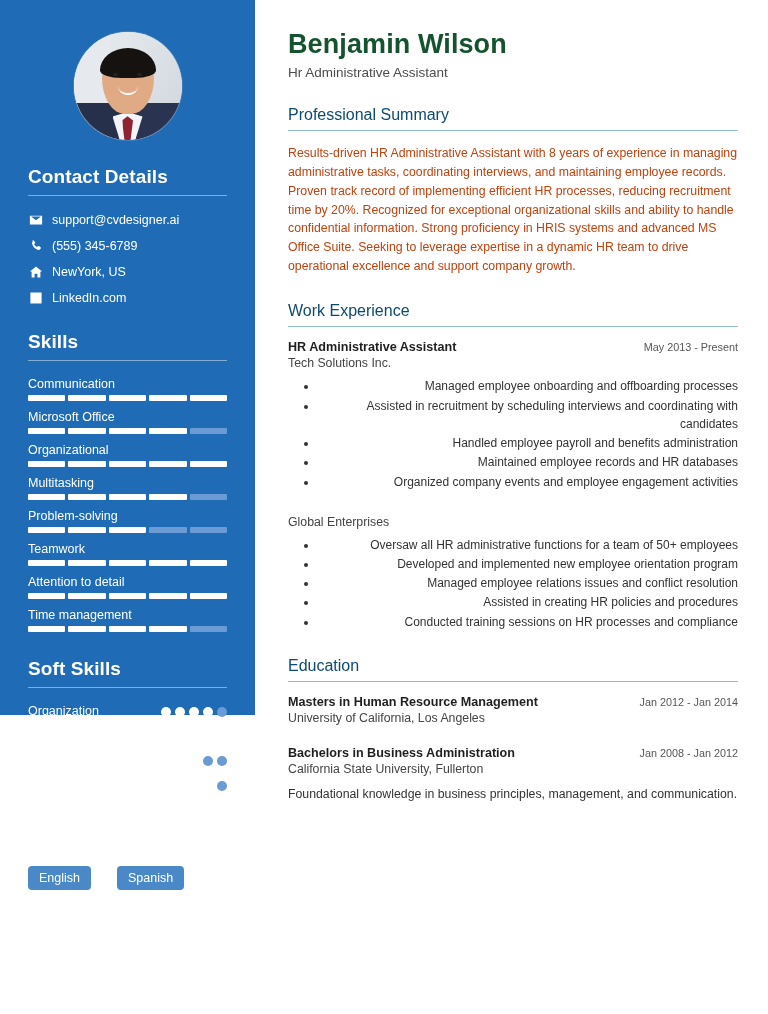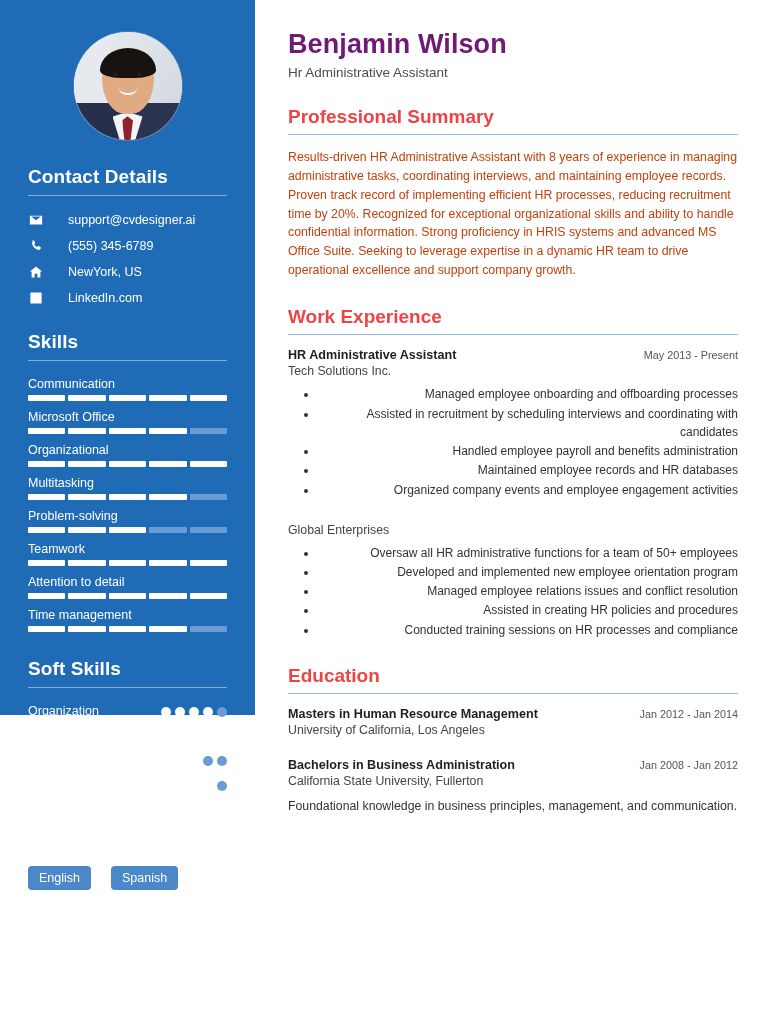--- a/index.html
+++ b/index.html
@@ -42,45 +42,45 @@
   .ph-smile { position:absolute; left:50%; top:50%; width:20px; height:9px; transform:translateX(-50%);
               border-bottom:2px solid #fff; border-radius:0 0 18px 18px; }
 
   .side-h {
     font-size: 19px; font-weight: bold; letter-spacing: .1px;
     margin-bottom: 7px;
   }
   .side-rule { height:1px; background: rgba(255,255,255,0.45); margin-bottom: 16px; }
   .side-block { margin-bottom: 26px; }
 
-  .contact-row { display:flex; align-items:center; gap:25px; margin-bottom: 11px; font-size: 12.5px; }
+  .contact-row { display:flex; align-items:center; gap:9px; margin-bottom: 11px; font-size: 12.5px; }
   .ico { width:15px; height:15px; flex:0 0 15px; display:flex; align-items:center; justify-content:center; }
   .ico svg { width:14px; height:14px; fill:#ffffff; display:block; }
 
   .skill-item { margin-bottom: 9px; }
   .skill-name { font-size: 12.5px; margin-bottom: 4px; }
   .bar { display:flex; gap:3px; }
   .seg { height:6px; flex:1 1 0; background:#6A9BD4; border-radius:1px; }
   .seg.on { background:#ffffff; }
 
   .soft-row { display:flex; align-items:center; justify-content:space-between; margin-bottom: 9px; gap:8px; }
   .soft-name { font-size:12.5px; line-height:1.25; max-width:110px; }
   .dots { display:flex; gap:4px; flex:0 0 auto; }
   .dot { width:10px; height:10px; border-radius:50%; background:#6A9BD4; }
   .dot.on { background:#ffffff; }
 
-  .chips { display:flex; gap:20px; flex-wrap:wrap; }
+  .chips { display:flex; gap:26px; flex-wrap:wrap; }
   .chip { background:#4A88C7; border-radius:4px; padding:5px 11px; font-size:12.5px; color:#fff; }
 
   
   .main { flex:1 1 auto; padding: 30px 30px 0 33px; }
-  .name { font-size: 27px; font-weight: bold; color:#701a75; letter-spacing:.1px; line-height:1.1; }
+  .name { font-size: 27px; font-weight: bold; color:#14532d; letter-spacing:.1px; line-height:1.1; }
   .role { font-size: 13.5px; color:#4c4c4c; margin-top: 5px; }
 
-  .sec-h { font-size: 19px; font-weight: bold; color:#ef4444; margin-top: 26px; }
+  .sec-h { font-size: 16px; font-weight: normal; color:#0c4a6e; margin-top: 26px; }
   .sec-rule { height:1.5px; background:#8FB8DD; margin-top: 6px; margin-bottom: 13px; }
 
   .summary { font-size: 12.3px; line-height: 1.53; color:#c2410c; }
 
   .entry { margin-bottom: 6px; }
   .entry-head { display:flex; justify-content:space-between; align-items:baseline; gap:14px; }
   .entry-title { font-size: 12.6px; font-weight:bold; color:#1f1f1f; }
   .entry-date { font-size: 10.8px; color:#555; white-space:nowrap; }
   .entry-org { font-size: 12.3px; color:#444; margin-top:2px; }
   ul.bullets { margin: 7px 0 0 0; padding-left: 30px; }

